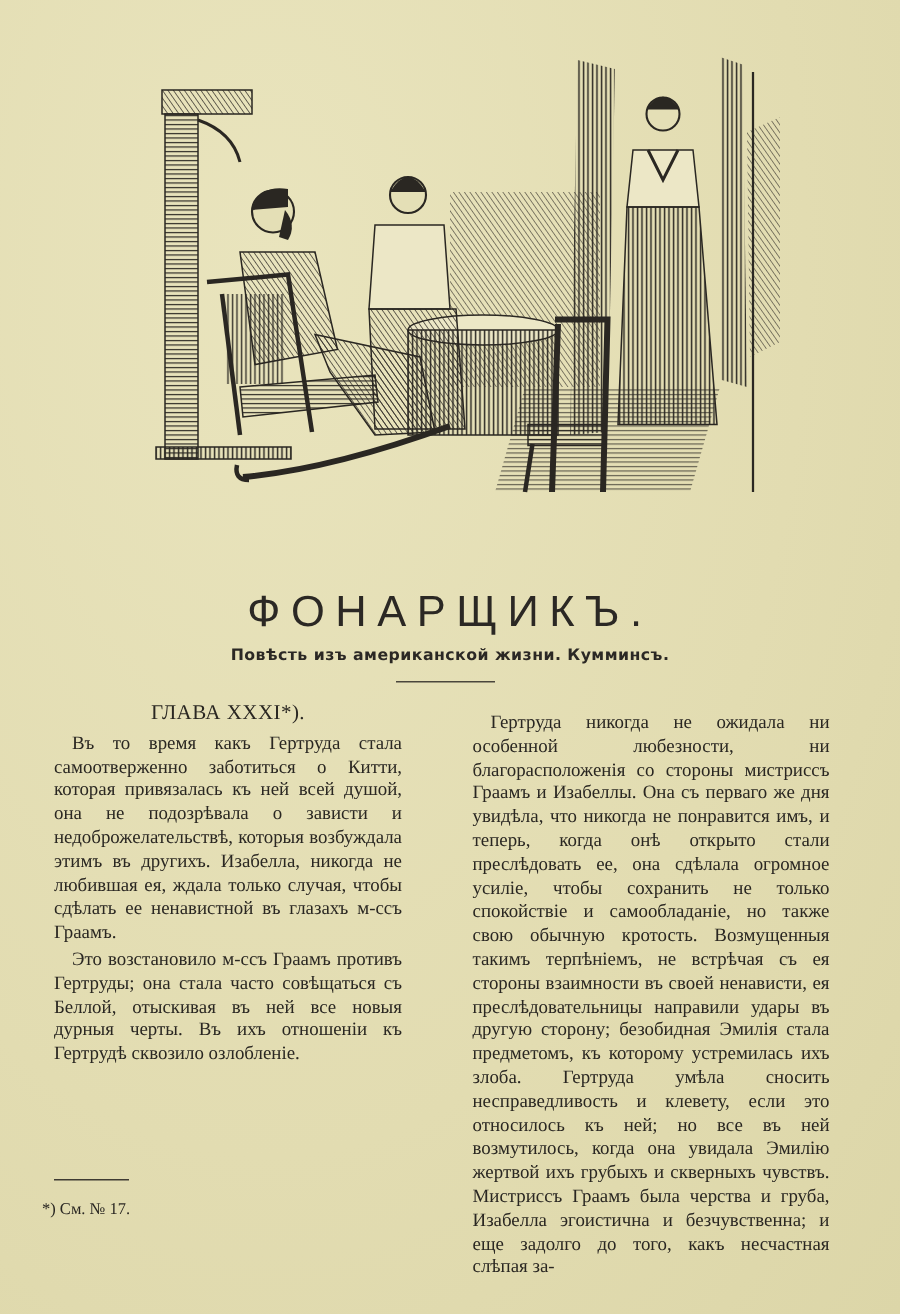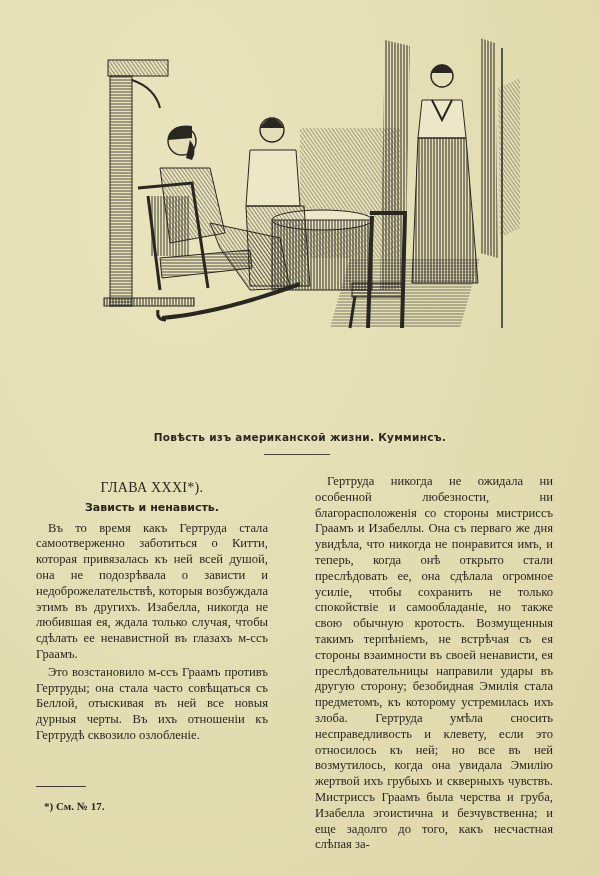--- a/index.html
+++ b/index.html
@@ -25,36 +25,36 @@
       position: absolute; left: 0; top: 431px; width: 600px; text-align: center;
       font-family: "DejaVu Sans", sans-serif; font-size: 10.5px; font-weight: bold;
       letter-spacing: 0.3px; color: #2b2824;
     }
     .title-rule {
       position: absolute; left: 264px; top: 454px; width: 66px; height: 1px; background: #4a463c;
     }
     .col {
       position: absolute; font-size: 12.6px; line-height: 15.8px; text-align: justify;
     }
-    .col-left { left: 36px; top: 480px; width: 232px; }
+    .col-left { left: 36px; top: 468px; width: 232px; }
     .col-right { left: 315px; top: 466px; width: 238px; }
     .chapter {
       text-align: center; font-size: 14px; letter-spacing: 0.3px; margin: 0 0 4px 0;
     }
     .chapter-sub {
       text-align: center; font-family: "DejaVu Sans", sans-serif; font-size: 11px; font-weight: bold;
       margin: 0 0 5px 0;
     }
     .para { margin: 0 0 2px 0; text-indent: 12px; }
     .gap { margin-top: 8px; }
     .foot-rule {
       position: absolute; left: 36px; top: 786px; width: 50px; height: 1px; background: #3e3a32;
     }
     .footnote {
-      position: absolute; left: 44px; top: 800px; font-size: 11px; font-weight: bold;
+      position: absolute; left: 28px; top: 800px; font-size: 11px; font-weight: normal;
       font-family: "Liberation Serif", serif;
     }
   </style>
 </head>
 <body>
 
 <div class="page">
 
   <div class="illustration">
     <svg viewBox="0 0 420 310" xmlns="http://www.w3.org/2000/svg">
@@ -125,26 +125,26 @@
         <path d="M38 160 L92 155 L108 260" fill="none" stroke="#2a2722" stroke-width="3"></path>
         <path d="M48 168 L60 262" fill="none" stroke="#2a2722" stroke-width="3"></path>
         <rect x="50" y="168" width="40" height="60" fill="url(#vhatch)" opacity="0.9"></rect>
         <path d="M60 230 L150 222 L152 240 L62 250 Z" fill="url(#hhatch)" stroke="#2a2722"></path>
         <path d="M62 290 Q120 285 200 256" fill="none" stroke="#2a2722" stroke-width="4"></path>
         <path d="M58 282 Q56 292 66 292" fill="none" stroke="#2a2722" stroke-width="3"></path>
       </g>
     </svg>
   </div>
 
+  <div class="title">ФОНАРЩИКЪ.</div>
   <div class="subtitle">Повѣсть изъ американской жизни. Кумминсъ.</div>
   <div class="title-rule"></div>
 
   <div class="col col-left">
     <div class="chapter">ГЛАВА XXXI*).</div>
-    <div class="chapter-sub">Зависть и ненависть.</div>
     <p class="para">Въ то время какъ Гертруда стала самоотверженно заботиться о Китти, которая привязалась къ ней всей душой, она не подозрѣвала о зависти и недоброжелательствѣ, которыя возбуждала этимъ въ другихъ. Изабелла, никогда не любившая ея, ждала только случая, чтобы сдѣлать ее ненавистной въ глазахъ м-ссъ Граамъ.</p>
     <p class="para">Это возстановило м-ссъ Граамъ противъ Гертруды; она стала часто совѣщаться съ Беллой, отыскивая въ ней все новыя дурныя черты. Въ ихъ отношеніи къ Гертрудѣ сквозило озлобленіе.</p>
   </div>
 
   <div class="foot-rule"></div>
   <div class="footnote">*) См. № 17.</div>
 
   <div class="col col-right">
     <p class="para gap">Гертруда никогда не ожидала ни особенной любезности, ни благорасположенія со стороны мистриссъ Граамъ и Изабеллы. Она съ перваго же дня увидѣла, что никогда не понравится имъ, и теперь, когда онѣ открыто стали преслѣдовать ее, она сдѣлала огромное усиліе, чтобы сохранить не только спокойствіе и самообладаніе, но также свою обычную кротость. Возмущенныя такимъ терпѣніемъ, не встрѣчая съ ея стороны взаимности въ своей ненависти, ея преслѣдовательницы направили удары въ другую сторону; безобидная Эмилія стала предметомъ, къ которому устремилась ихъ злоба. Гертруда умѣла сносить несправедливость и клевету, если это относилось къ ней; но все въ ней возмутилось, когда она увидала Эмилію жертвой ихъ грубыхъ и скверныхъ чувствъ. Мистриссъ Граамъ была черства и груба, Изабелла эгоистична и безчувственна; и еще задолго до того, какъ несчастная слѣпая за-</p>
   </div>

